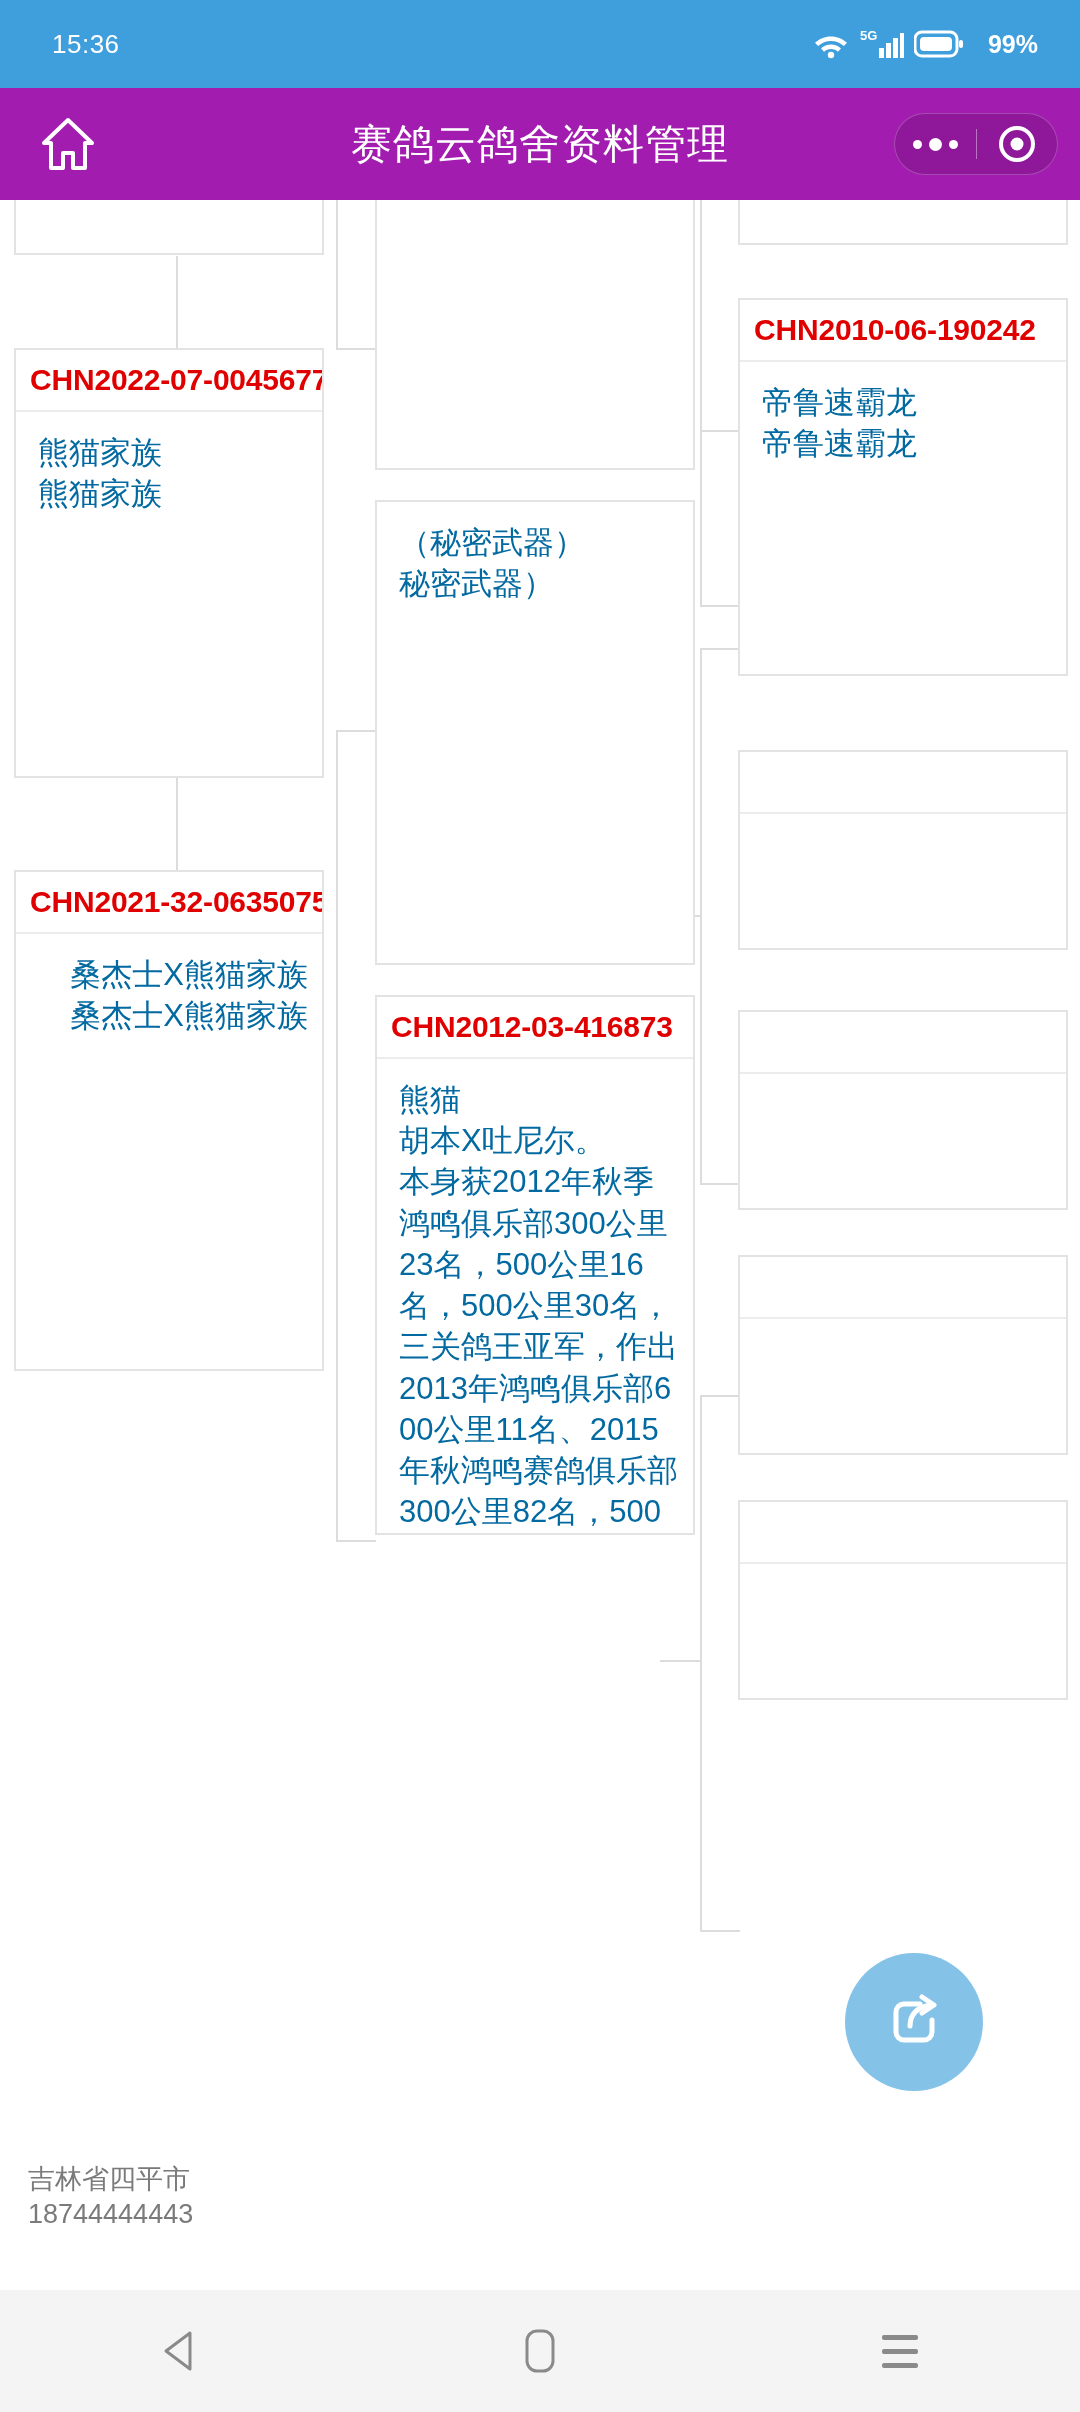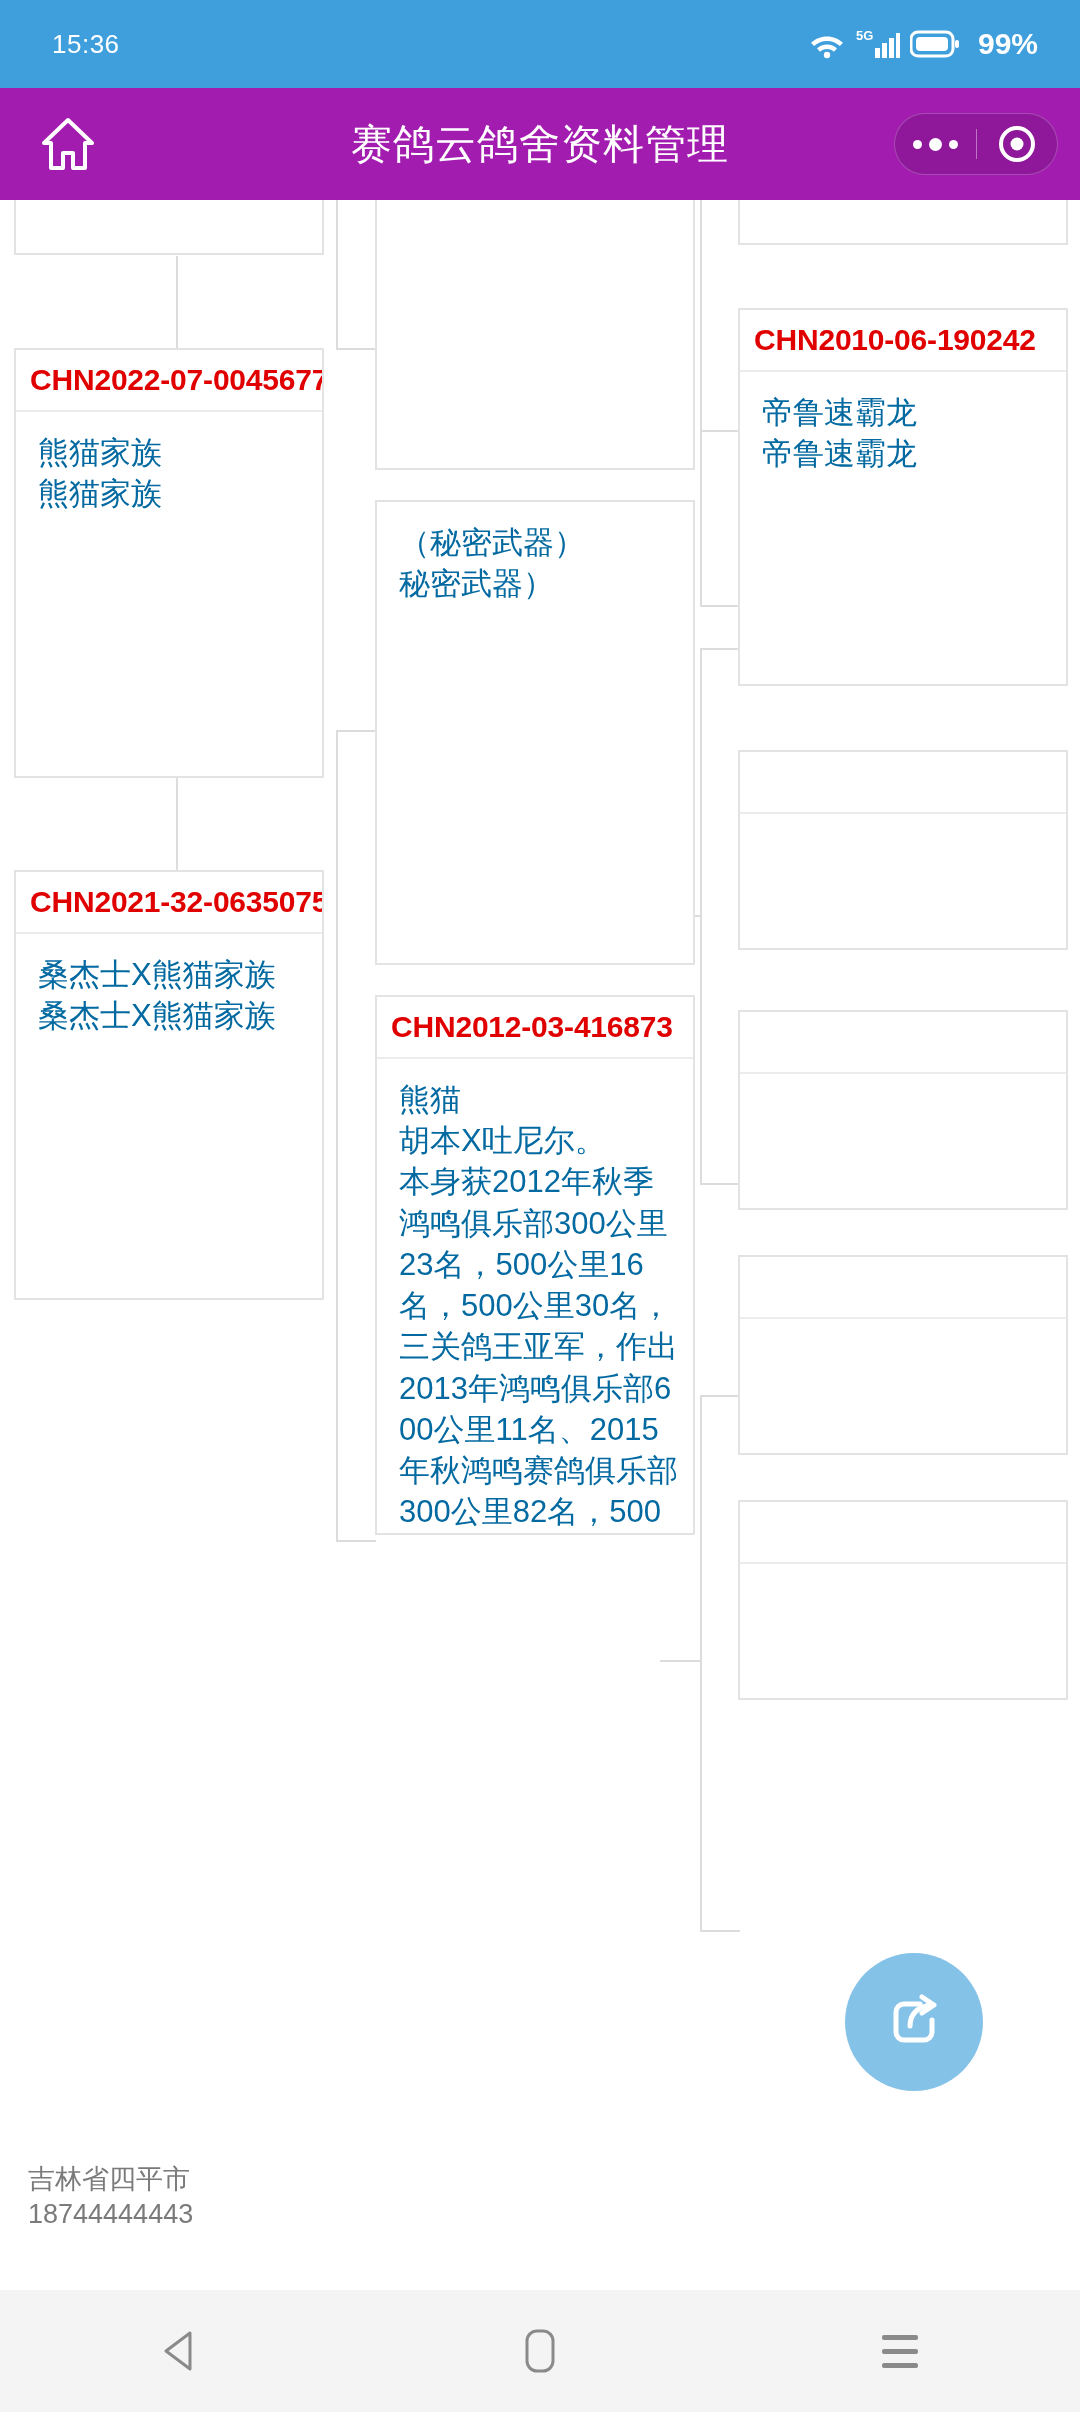--- a/index.html
+++ b/index.html
@@ -15,21 +15,21 @@
   .statusbar {
     position: absolute; top: 0; left: 0; width: 1080px; height: 88px;
     background: #3f9fdd; color: #ffffff;
     display: flex; align-items: center; justify-content: space-between;
     padding: 0 42px 0 52px;
   }
   .status-time { font-size: 26px; letter-spacing: .5px; font-weight: 400; }
   .status-right { display: flex; align-items: center; gap: 10px; }
   .ic { display: inline-block; }
   .wifi svg, .sig svg, .bat svg { display: block; }
-  .status-batt-text { font-size: 30px; font-weight: 600; margin-left: 8px; }
+  .status-batt-text { font-size: 25px; font-weight: 600; margin-left: 14px; }
 
   
   .appbar {
     position: absolute; top: 88px; left: 0; width: 1080px; height: 112px;
     background: #a21caf;
     display: flex; align-items: center;
   }
   .home-btn {
     position: absolute; left: 36px; top: 50%; transform: translateY(-50%);
     width: 64px; height: 64px; display: flex; align-items: center; justify-content: center;
@@ -204,21 +204,21 @@
       <div class="card" style="left:0; top:148px; width:310px; height:430px;">
         <div class="ring">
           <span>CHN2022-07-0045677</span>
         </div>
         <div class="body">
           <p>熊猫家族
 熊猫家族</p>
         </div>
       </div>
 
-      <div class="card" style="left:0; top:670px; width:310px; height:430px;">
+      <div class="card" style="left:0; top:670px; width:310px; height:501px;text-align:right;">
         <div class="ring">
           <span>CHN2021-32-0635075</span>
         </div>
         <div class="body">
           <p>桑杰士X熊猫家族
 桑杰士X熊猫家族</p>
         </div>
       </div>
     </div>
 
@@ -246,21 +246,21 @@
         </div>
       </div>
     </div>
 
     <div class="col col3">
       <div class="card plain" style="left:0; top:-150px; width:330px; height:195px;">
         
         
       </div>
 
-      <div class="card" style="left:0; top:108px; width:330px; height:378px;">
+      <div class="card" style="left:0; top:98px; width:330px; height:378px;">
         <div class="ring">
           <span>CHN2010-06-190242</span>
         </div>
         <div class="body">
           <p>帝鲁速霸龙
 帝鲁速霸龙</p>
         </div>
       </div>
 
       <div class="card" style="left:0; top:550px; width:330px; height:200px;">

